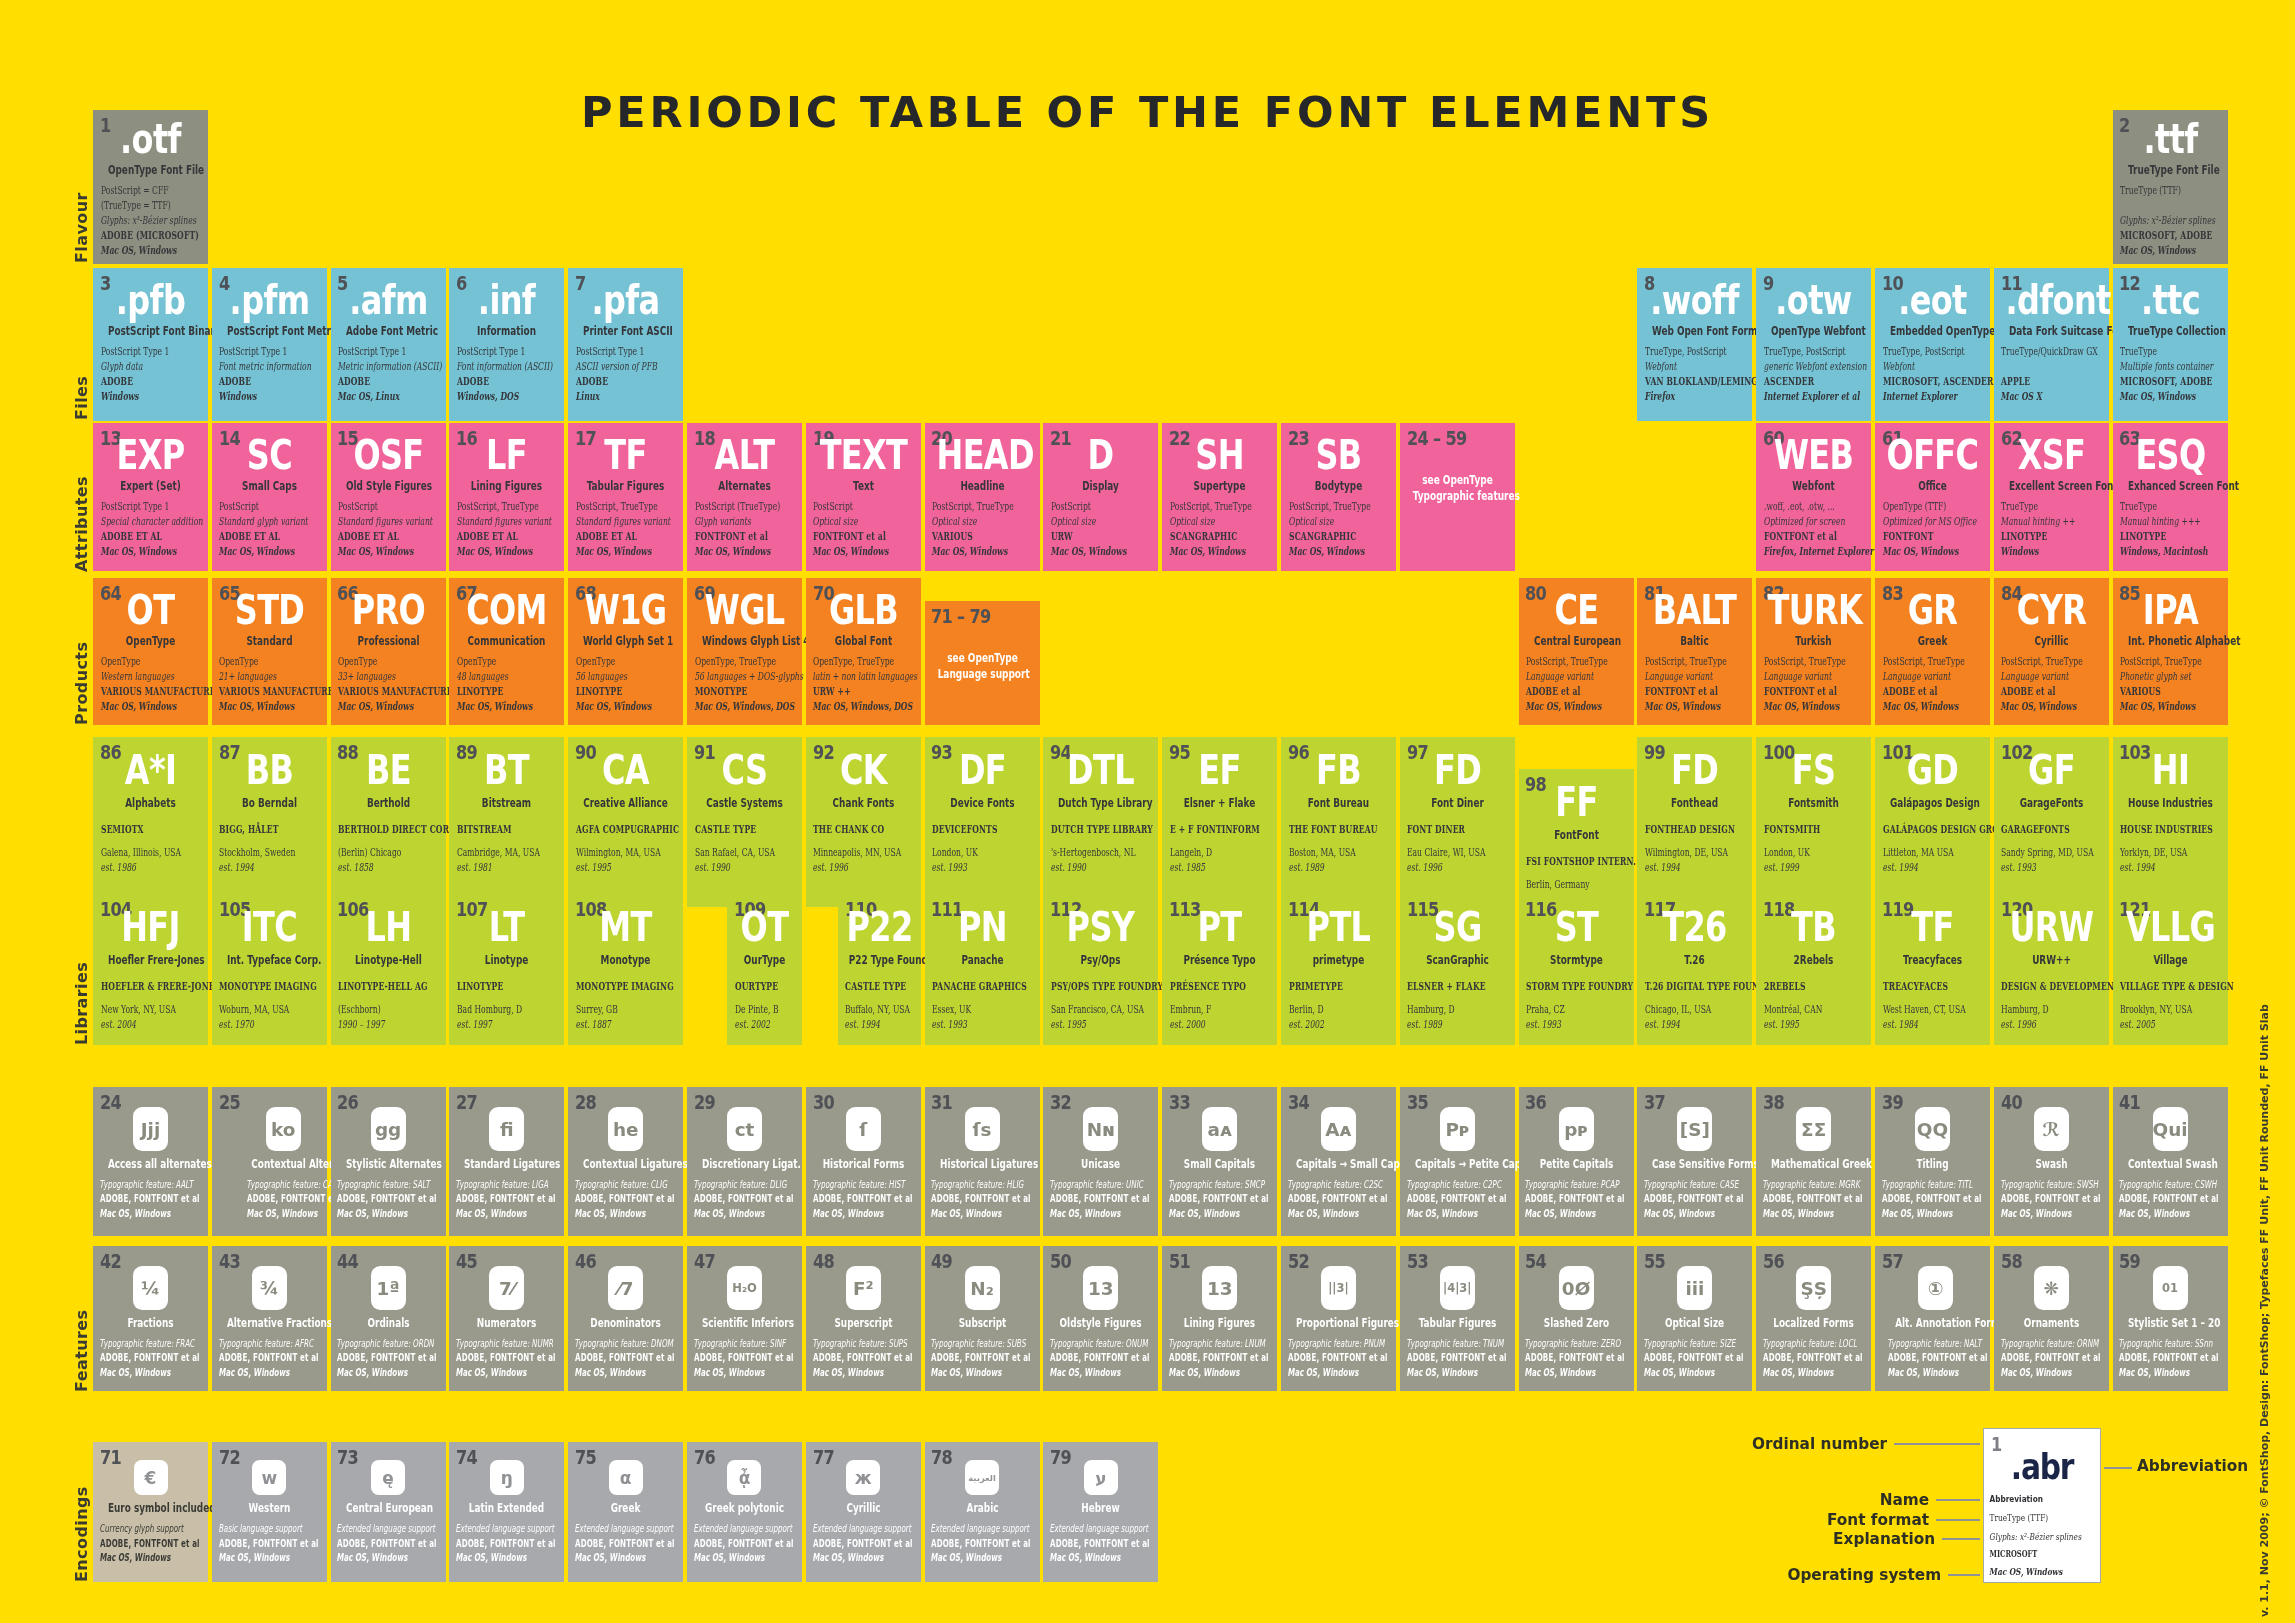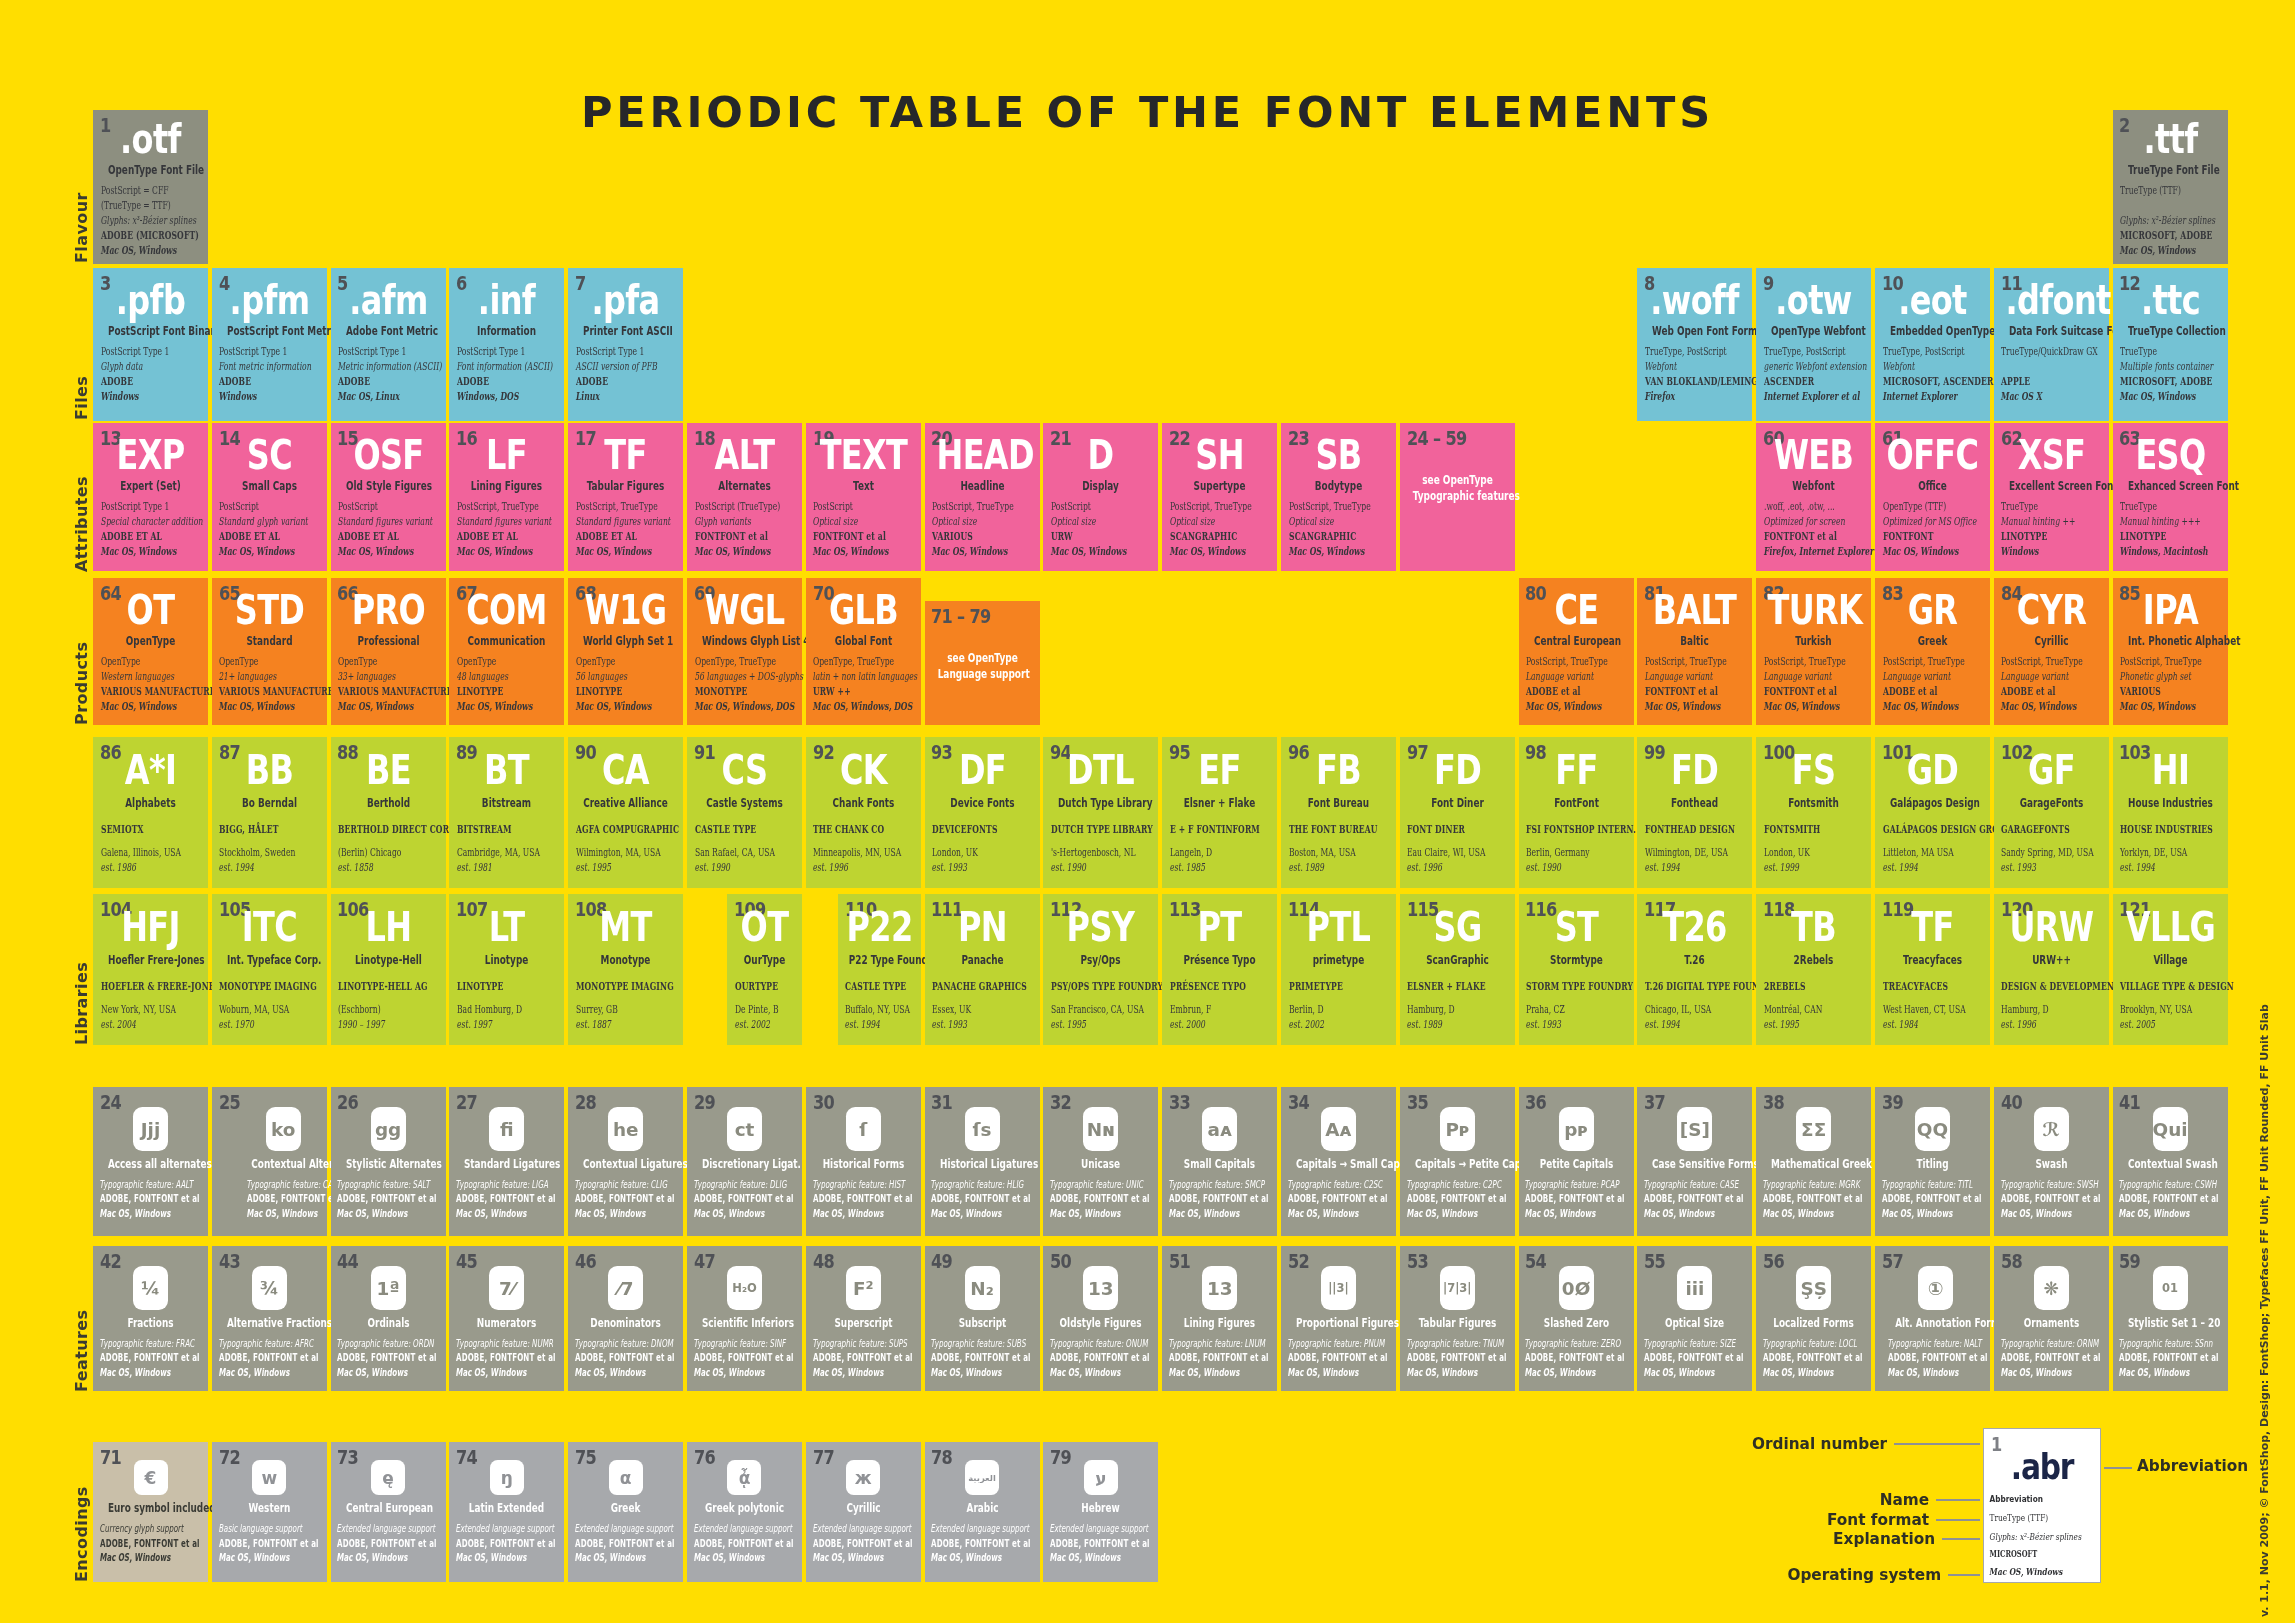--- a/index.html
+++ b/index.html
@@ -690,21 +690,21 @@
     <div class="cell library" style="grid-column: 12;">
       <div class="num">97</div>
       <div class="sym">FD</div>
       <div class="name">Font Diner</div>
       <div class="lines">
         <p class="l-co">FONT DINER</p>
         <p class="l-city">Eau Claire, WI, USA</p>
         <p class="l-est">est. 1996</p>
       </div>
     </div>
-    <div class="cell library" style="grid-column: 13;">
+    <div class="cell library" style="grid-column: 13; margin-top: 32px;">
       <div class="num">98</div>
       <div class="sym">FF</div>
       <div class="name">FontFont</div>
       <div class="lines">
         <p class="l-co">FSI FONTSHOP INTERN.</p>
         <p class="l-city">Berlin, Germany</p>
         <p class="l-est">est. 1990</p>
       </div>
     </div>
     <div class="cell library" style="grid-column: 14;">
@@ -1228,21 +1228,21 @@
       <div class="glyphbox gs-s">||3|</div>
       <div class="name">Proportional Figures</div>
       <div class="lines">
         <p class="l-feat">Typographic feature: PNUM</p>
         <p class="l-co">ADOBE, FONTFONT et al</p>
         <p class="l-os">Mac OS, Windows</p>
       </div>
     </div>
     <div class="cell feature" style="grid-column: 12;">
       <div class="num">53</div>
-      <div class="glyphbox gs-s">|7|3|</div>
+      <div class="glyphbox gs-s">|4|3|</div>
       <div class="name">Tabular Figures</div>
       <div class="lines">
         <p class="l-feat">Typographic feature: TNUM</p>
         <p class="l-co">ADOBE, FONTFONT et al</p>
         <p class="l-os">Mac OS, Windows</p>
       </div>
     </div>
     <div class="cell feature" style="grid-column: 13;">
       <div class="num">54</div>
       <div class="glyphbox">0Ø</div>

